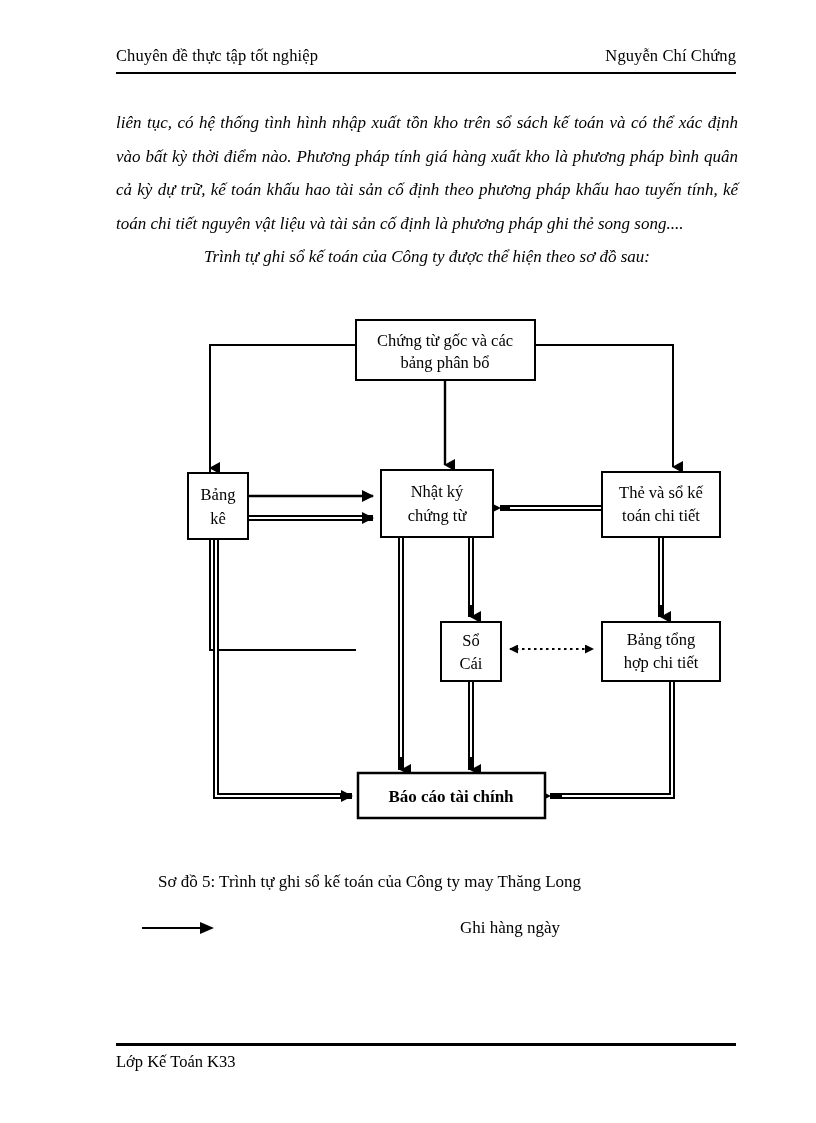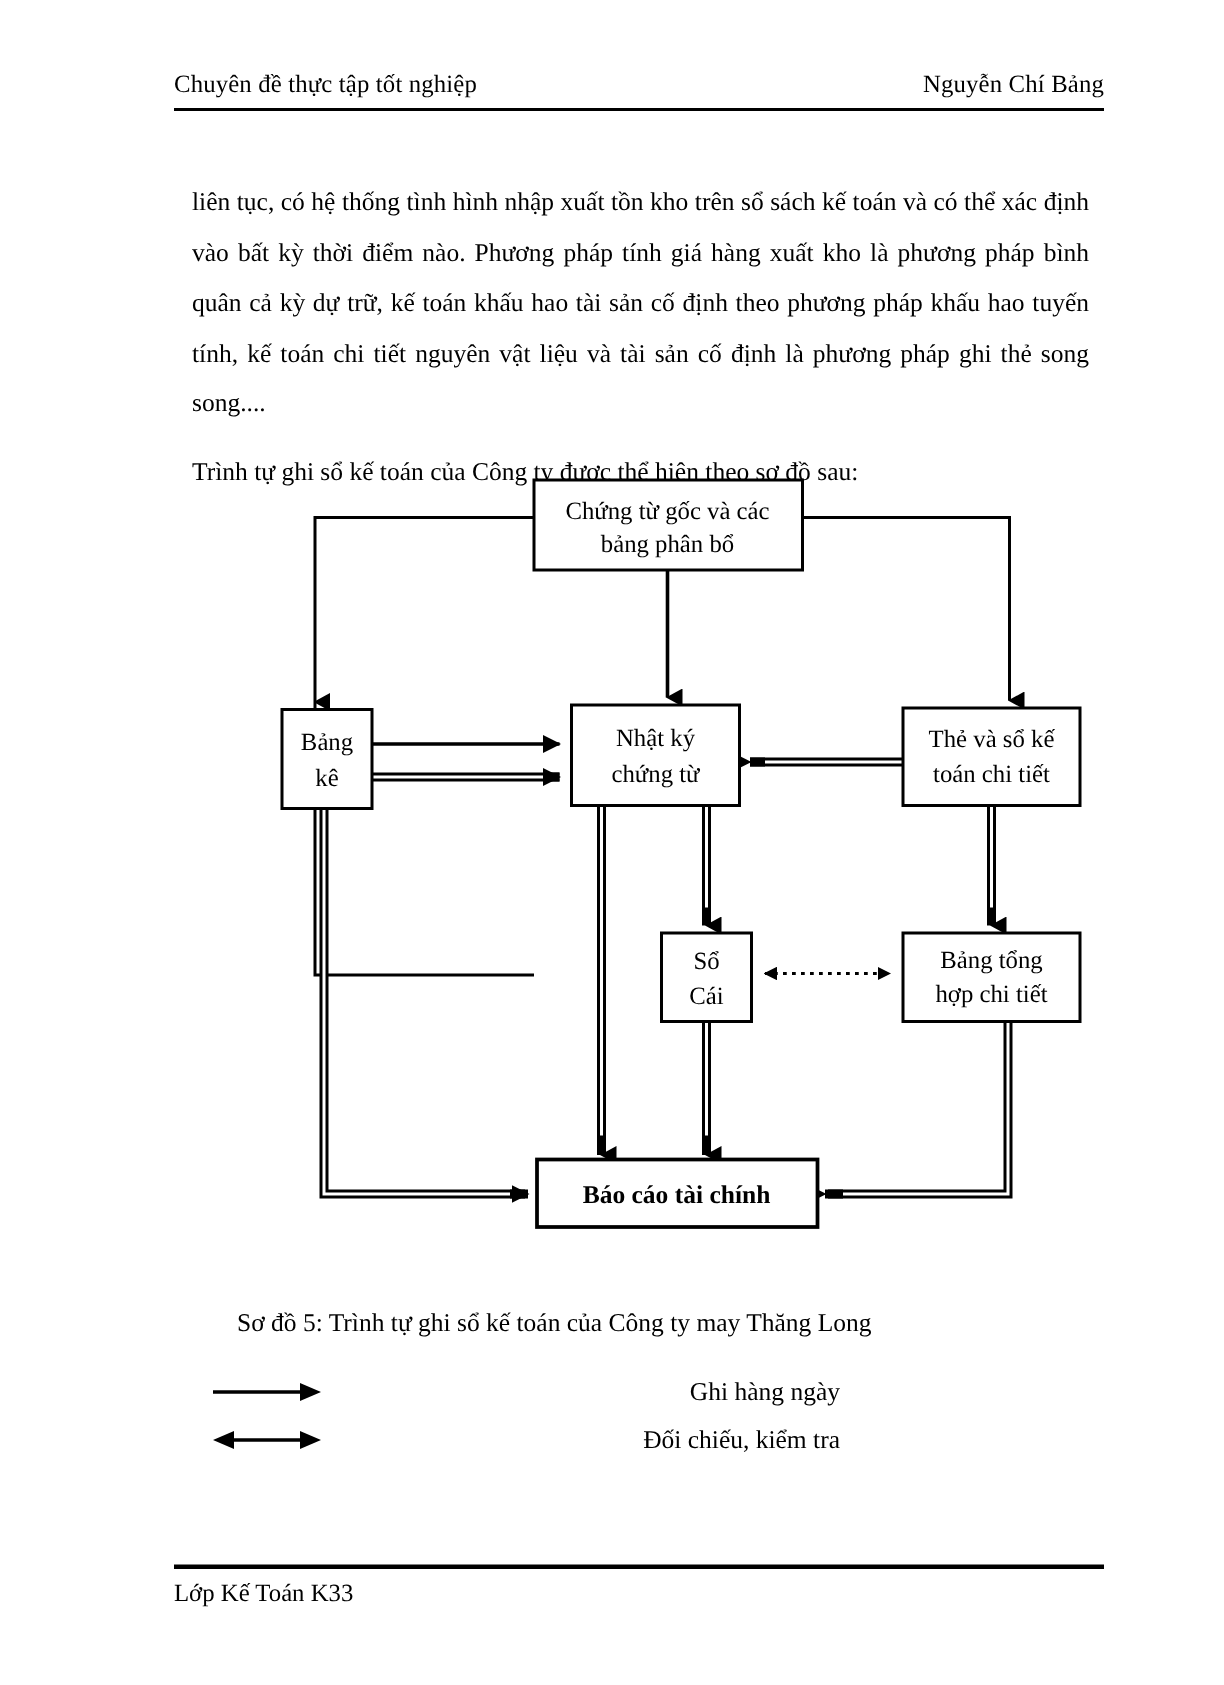--- a/index.html
+++ b/index.html
@@ -49,24 +49,25 @@
     position: absolute;
     left: 116px;
     top: 106px;
     width: 622px;
     font-size: 17px;
     line-height: 33.5px;
     text-align: justify;
     text-justify: inter-word;
   }
   .body-text p {
-    margin: 12px;
+    margin: 0;
+    font-style: italic;
   }
   .lead-in {
-    text-align: left;
+    text-align: center;
   }
 
   
   .diagram {
     position: absolute;
     left: 0;
     top: 305px;
     width: 816px;
     height: 540px;
     padding-left: 48px;
@@ -137,21 +138,21 @@
     font-size: 16.5px;
   }
 </style>
 </head>
 <body>
 
 <div class="page">
 
   <div class="header">
     <span>Chuyên đề thực tập tốt nghiệp</span>
-    <span>Nguyễn Chí Bảng</span>
+    <span>Nguyễn Chí Chứng</span>
   </div>
   <div class="header-rule"></div>
 
   <div class="body-text">
     <p class="para-first">liên tục, có hệ thống tình hình nhập xuất tồn kho trên sổ sách kế toán và có thể xác định vào bất kỳ thời điểm nào. Phương pháp tính giá hàng xuất kho là phương pháp bình quân cả kỳ dự trữ, kế toán khấu hao tài sản cố định theo phương pháp khấu hao tuyến tính, kế toán chi tiết nguyên vật liệu và tài sản cố định là phương pháp ghi thẻ song song....</p>
     <p class="lead-in">Trình tự ghi sổ kế toán của Công ty được thể hiện theo sơ đồ sau:</p>
   </div>
 
   <div class="diagram">
     <svg width="816" height="540" viewBox="0 0 816 540" xmlns="http://www.w3.org/2000/svg">
@@ -295,28 +296,18 @@
       <span class="legend-glyph">
         <svg width="76" height="16" viewBox="0 0 76 16">
           <line x1="2" y1="8" x2="62" y2="8" stroke="#000" stroke-width="2.2"></line>
           <path d="M60,2 L74,8 L60,14 Z" fill="#000"></path>
         </svg>
       </span>
       <span class="legend-label">Ghi hàng ngày</span>
     </div>
 
 
-    <div class="legend-row">
-      <span class="legend-glyph">
-        <svg width="76" height="16" viewBox="0 0 76 16">
-          <line x1="14" y1="8" x2="62" y2="8" stroke="#000" stroke-width="2.2"></line>
-          <path d="M16,2 L2,8 L16,14 Z" fill="#000"></path>
-          <path d="M60,2 L74,8 L60,14 Z" fill="#000"></path>
-        </svg>
-      </span>
-      <span class="legend-label">Đối chiếu, kiểm tra</span>
-    </div>
   </div>
 
   <div class="footer-rule"></div>
   <div class="footer">Lớp Kế Toán K33</div>
 
 </div>
 
 </body></html>

